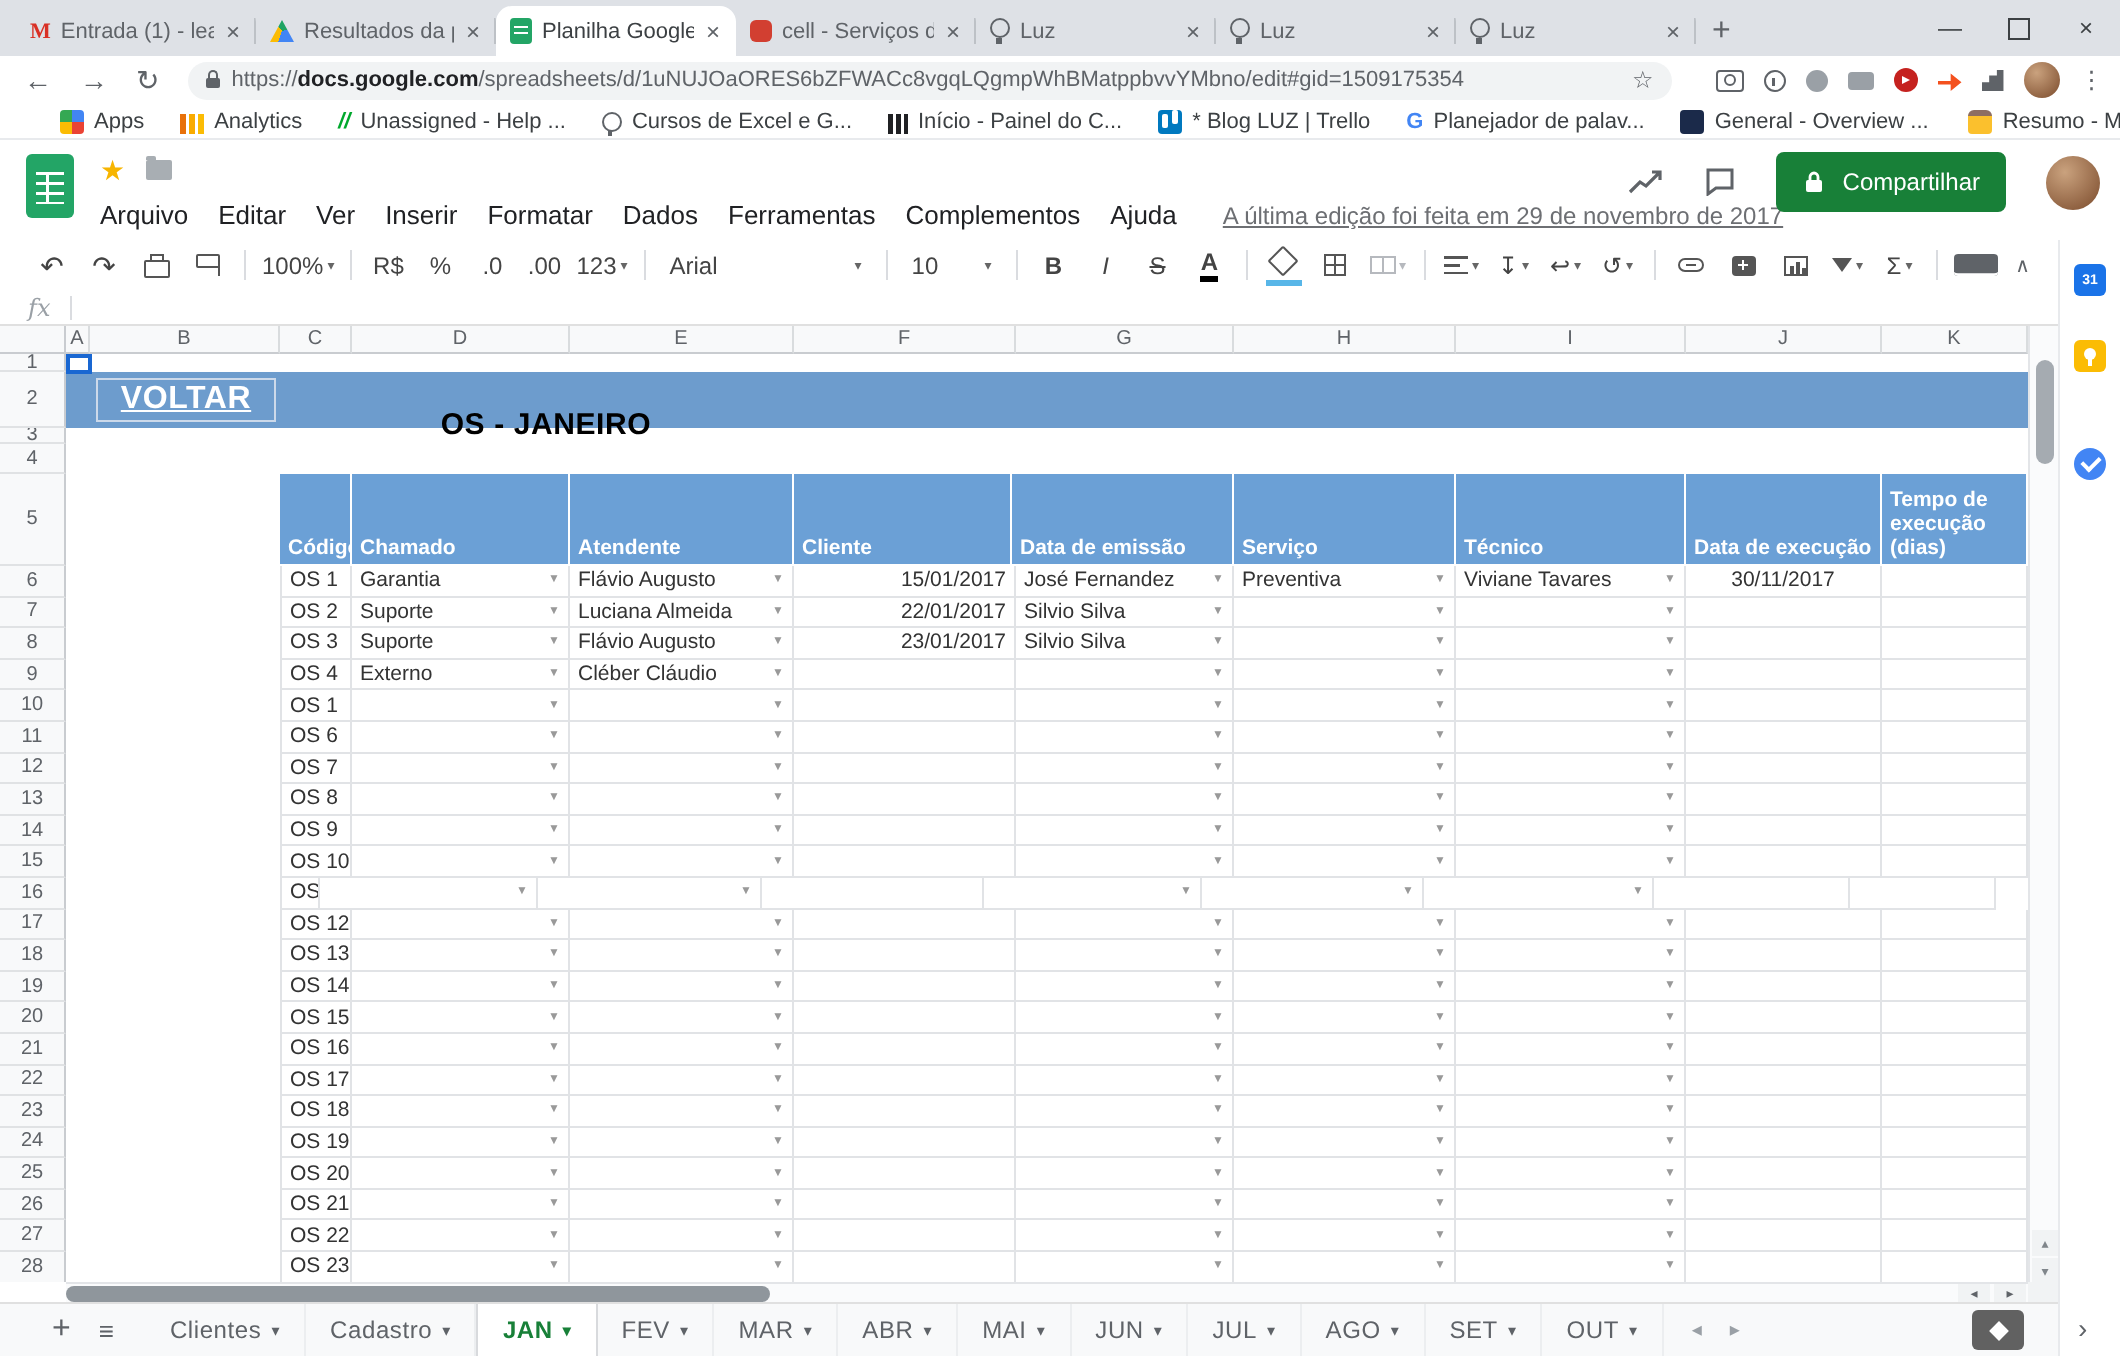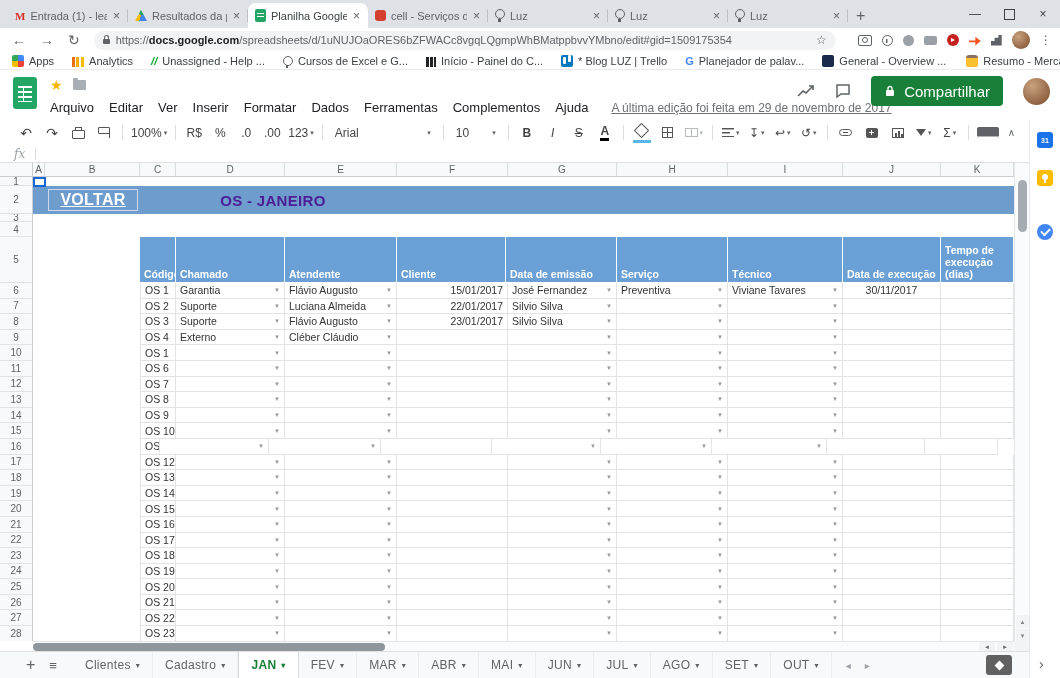--- a/index.html
+++ b/index.html
@@ -51,21 +51,21 @@
   .i-extgray2{width:13px;height:9px;border-radius:2px;background:#9aa0a6}
   .i-extred{width:12px;height:12px;border-radius:50%;background:#c5221f;position:relative}
   .i-extred::after{content:"";position:absolute;left:4.5px;top:3.5px;border-left:4px solid #fff;
           border-top:2.7px solid transparent;border-bottom:2.7px solid transparent}
   .i-extorange{width:12px;height:11px;background:#f4511e;clip-path:polygon(0 55%,55% 55%,55% 20%,100% 60%,55% 100%,55% 70%,0 70%)}
   .i-extgray3{width:11px;height:11px;background:#5f6368;clip-path:polygon(0 100%,0 60%,35% 60%,35% 30%,70% 30%,70% 0,100% 0,100% 100%)}
   .avatar{width:18px;height:18px;border-radius:50%;background:radial-gradient(circle at 35% 30%,#caa27e,#7a4a2b);flex:none}
   .dots{color:#5f6368;font-size:12px}
   
   .bookmarks{position:absolute;left:0;top:52px;width:1060px;height:18px;background:#fff;display:flex;
-             align-items:center;padding-left:12px;box-sizing:border-box;gap:18px;font-size:11px;color:#3c4043;
+             align-items:center;padding-left:30px;box-sizing:border-box;gap:18px;font-size:11px;color:#3c4043;
              border-bottom:1px solid #e8eaed}
   .bm{display:flex;align-items:center;gap:5px;white-space:nowrap}
   .bmic{width:12px;height:12px;flex:none}
   .bmic.apps{background:conic-gradient(#4285f4 0 25%,#ea4335 0 50%,#fbbc04 0 75%,#34a853 0);border-radius:2px}
   .bmic.analytics{background:linear-gradient(90deg,#e8710a 0 3px,#fff 3px 4.5px,#f9ab00 4.5px 7.5px,#fff 7.5px 9px,#fbbc04 9px 12px);
                   height:10px;margin-top:2px}
   .bmic.slashes{color:#00a82d;font-weight:700;font-style:italic;width:auto;font-size:11px}
   .bmic.bulb2{width:8px;height:8px;border:1.3px solid #5f6368;border-radius:50%;position:relative}
   .bmic.bulb2::after{content:"";position:absolute;left:2px;bottom:-3px;width:2.5px;height:2.5px;background:#5f6368}
   .bmic.blackchart{background:linear-gradient(90deg,#202124 0 2.5px,#fff 2.5px 4px,#202124 4px 6.5px,#fff 6.5px 8px,#202124 8px 10.5px);
@@ -83,21 +83,21 @@
         repeating-linear-gradient(#fff 0 1.5px,transparent 1.5px 5px),
         linear-gradient(90deg,transparent 0 5px,#fff 5px 6.5px,transparent 6.5px)}
   .doctitle-row{position:absolute;left:50px;top:7px;display:flex;align-items:center;gap:10px}
   .doctitle{font-size:17px;color:#202124}
   .starred{color:#f7b500;font-size:14px}
   .foldmove{width:13px;height:10px;background:#9aa0a6;border-radius:1px;position:relative;opacity:.85}
   .foldmove::before{content:"";position:absolute;top:-2.5px;left:0;width:5px;height:2.5px;background:#9aa0a6;border-radius:1px 1px 0 0}
   .menubar{position:absolute;left:50px;top:30px;display:flex;align-items:center;gap:15px;font-size:13px;color:#202124}
   .lastedit{color:#6d6f73;text-decoration:underline;font-size:12px;margin-left:8px;white-space:nowrap}
   .hdr-right{position:absolute;right:10px;top:6px;display:flex;align-items:center;gap:20px}
-  .sharebtn{height:30px;background:#188038;border-radius:4px;color:#fff;font-size:15px;display:flex;
+  .sharebtn{height:30px;background:#188038;border-radius:4px;color:#fff;font-size:12px;display:flex;
             align-items:center;gap:8px;padding:0 13px}
   .avatar.big{width:27px;height:27px}
   
   .toolbar{position:absolute;left:0;top:120px;width:1029px;height:25px;background:#fff;display:flex;
            align-items:center;padding-left:14px;box-sizing:border-box;gap:2px;color:#444;font-size:12px}
   .tbtn{min-width:20px;height:22px;display:flex;align-items:center;justify-content:center;position:relative;
         padding:0 2px;flex:none}
   .tsep{width:1px;height:15px;background:#dadce0;margin:0 4px;flex:none}
   .car{font-size:7px;color:#666;margin-left:2px}
   .glyph{font-size:14px;line-height:1}
@@ -143,22 +143,22 @@
   .ch{flex:none;background:#f8f9fa;border-right:1px solid #d9dcde;border-bottom:1px solid #c9ccd0;box-sizing:border-box;
       font-size:10px;color:#5f6368;display:flex;align-items:center;justify-content:center;overflow:hidden}
   .grow{display:flex;flex-shrink:0}
   .rowhead{width:33px;flex:none;background:#f8f9fa;border-right:1px solid #c9ccd0;border-bottom:1px solid #e0e2e4;
       box-sizing:border-box;font-size:10px;color:#5f6368;display:flex;align-items:center;justify-content:center;overflow:hidden}
   .rfill{flex:none;background:#fff}
   .banner{width:981px;flex:none;background:#6d9ccd;position:relative}
   .voltar{position:absolute;left:15px;top:3px;height:22px;width:90px;border:1px solid #ccd9ea;box-sizing:border-box;
       display:flex;align-items:center;justify-content:center;color:#fff;font-size:16px;font-weight:700;
       text-decoration:underline;letter-spacing:.3px}
-  .bannertitle{position:absolute;left:160px;width:160px;top:0;height:100%;display:flex;align-items:center;
-      justify-content:center;color:#4c1d95;font-weight:700;font-size:15px;letter-spacing:.3px}
+  .bannertitle{position:absolute;left:160px;width:160px;top:12px;height:100%;display:flex;align-items:center;
+      justify-content:center;color:#000000;font-weight:700;font-size:15px;letter-spacing:.3px}
   .th{flex:none;box-sizing:border-box;background:#6ba0d6;border-right:1px solid #fff;border-bottom:1px solid #fff;
       color:#fff;font-weight:700;font-size:10.5px;display:flex;align-items:flex-end;padding:2px 4px;line-height:1.15;overflow:hidden}
   .td{flex:none;box-sizing:border-box;border-right:1px solid #e1e3e6;border-bottom:1px solid #e1e3e6;font-size:10.5px;
       color:#333;display:flex;align-items:center;padding:0 4px;overflow:hidden;white-space:nowrap}
   .td.first{border-left:1px solid #e1e3e6}
   .td.r{justify-content:flex-end}
   .dd{margin-left:auto;font-size:6px;color:#999;padding-left:2px;flex:none}
   .a1sel{position:absolute;left:33px;top:14px;width:13px;height:10px;border:2px solid #1967d2;box-sizing:border-box}
   
   .vscroll{position:absolute;left:1014px;top:163px;width:15px;height:488px;background:#fafbfc;

